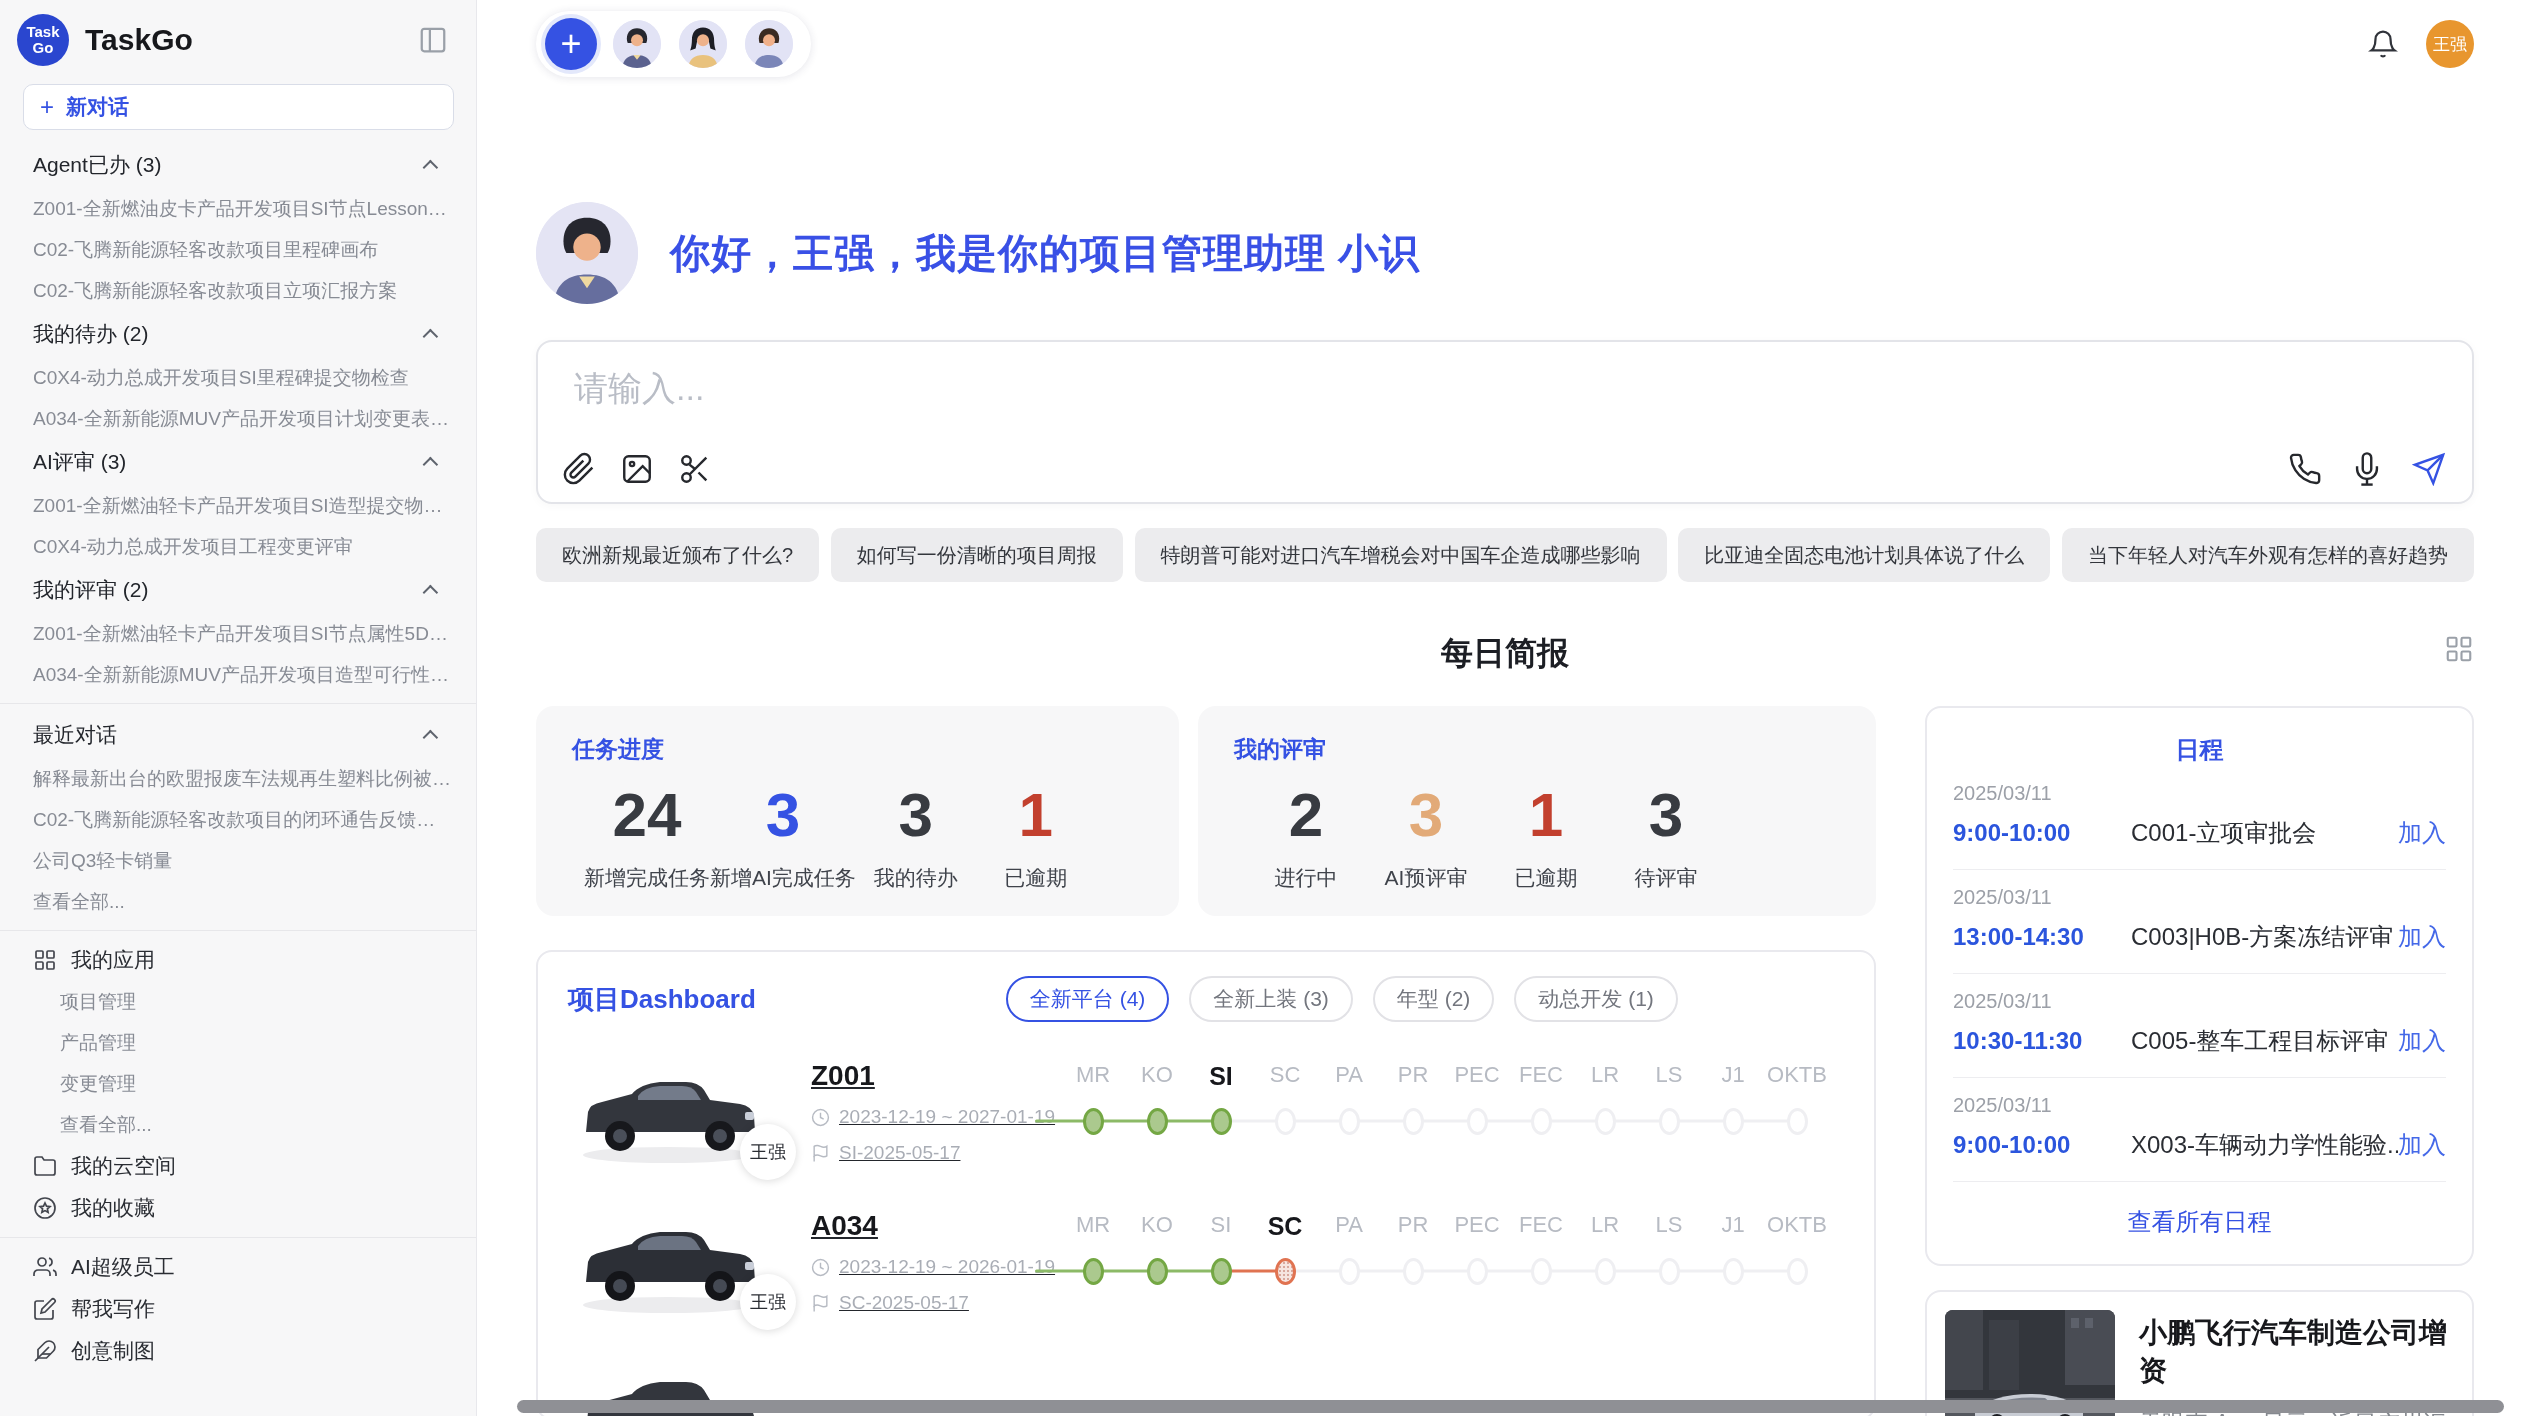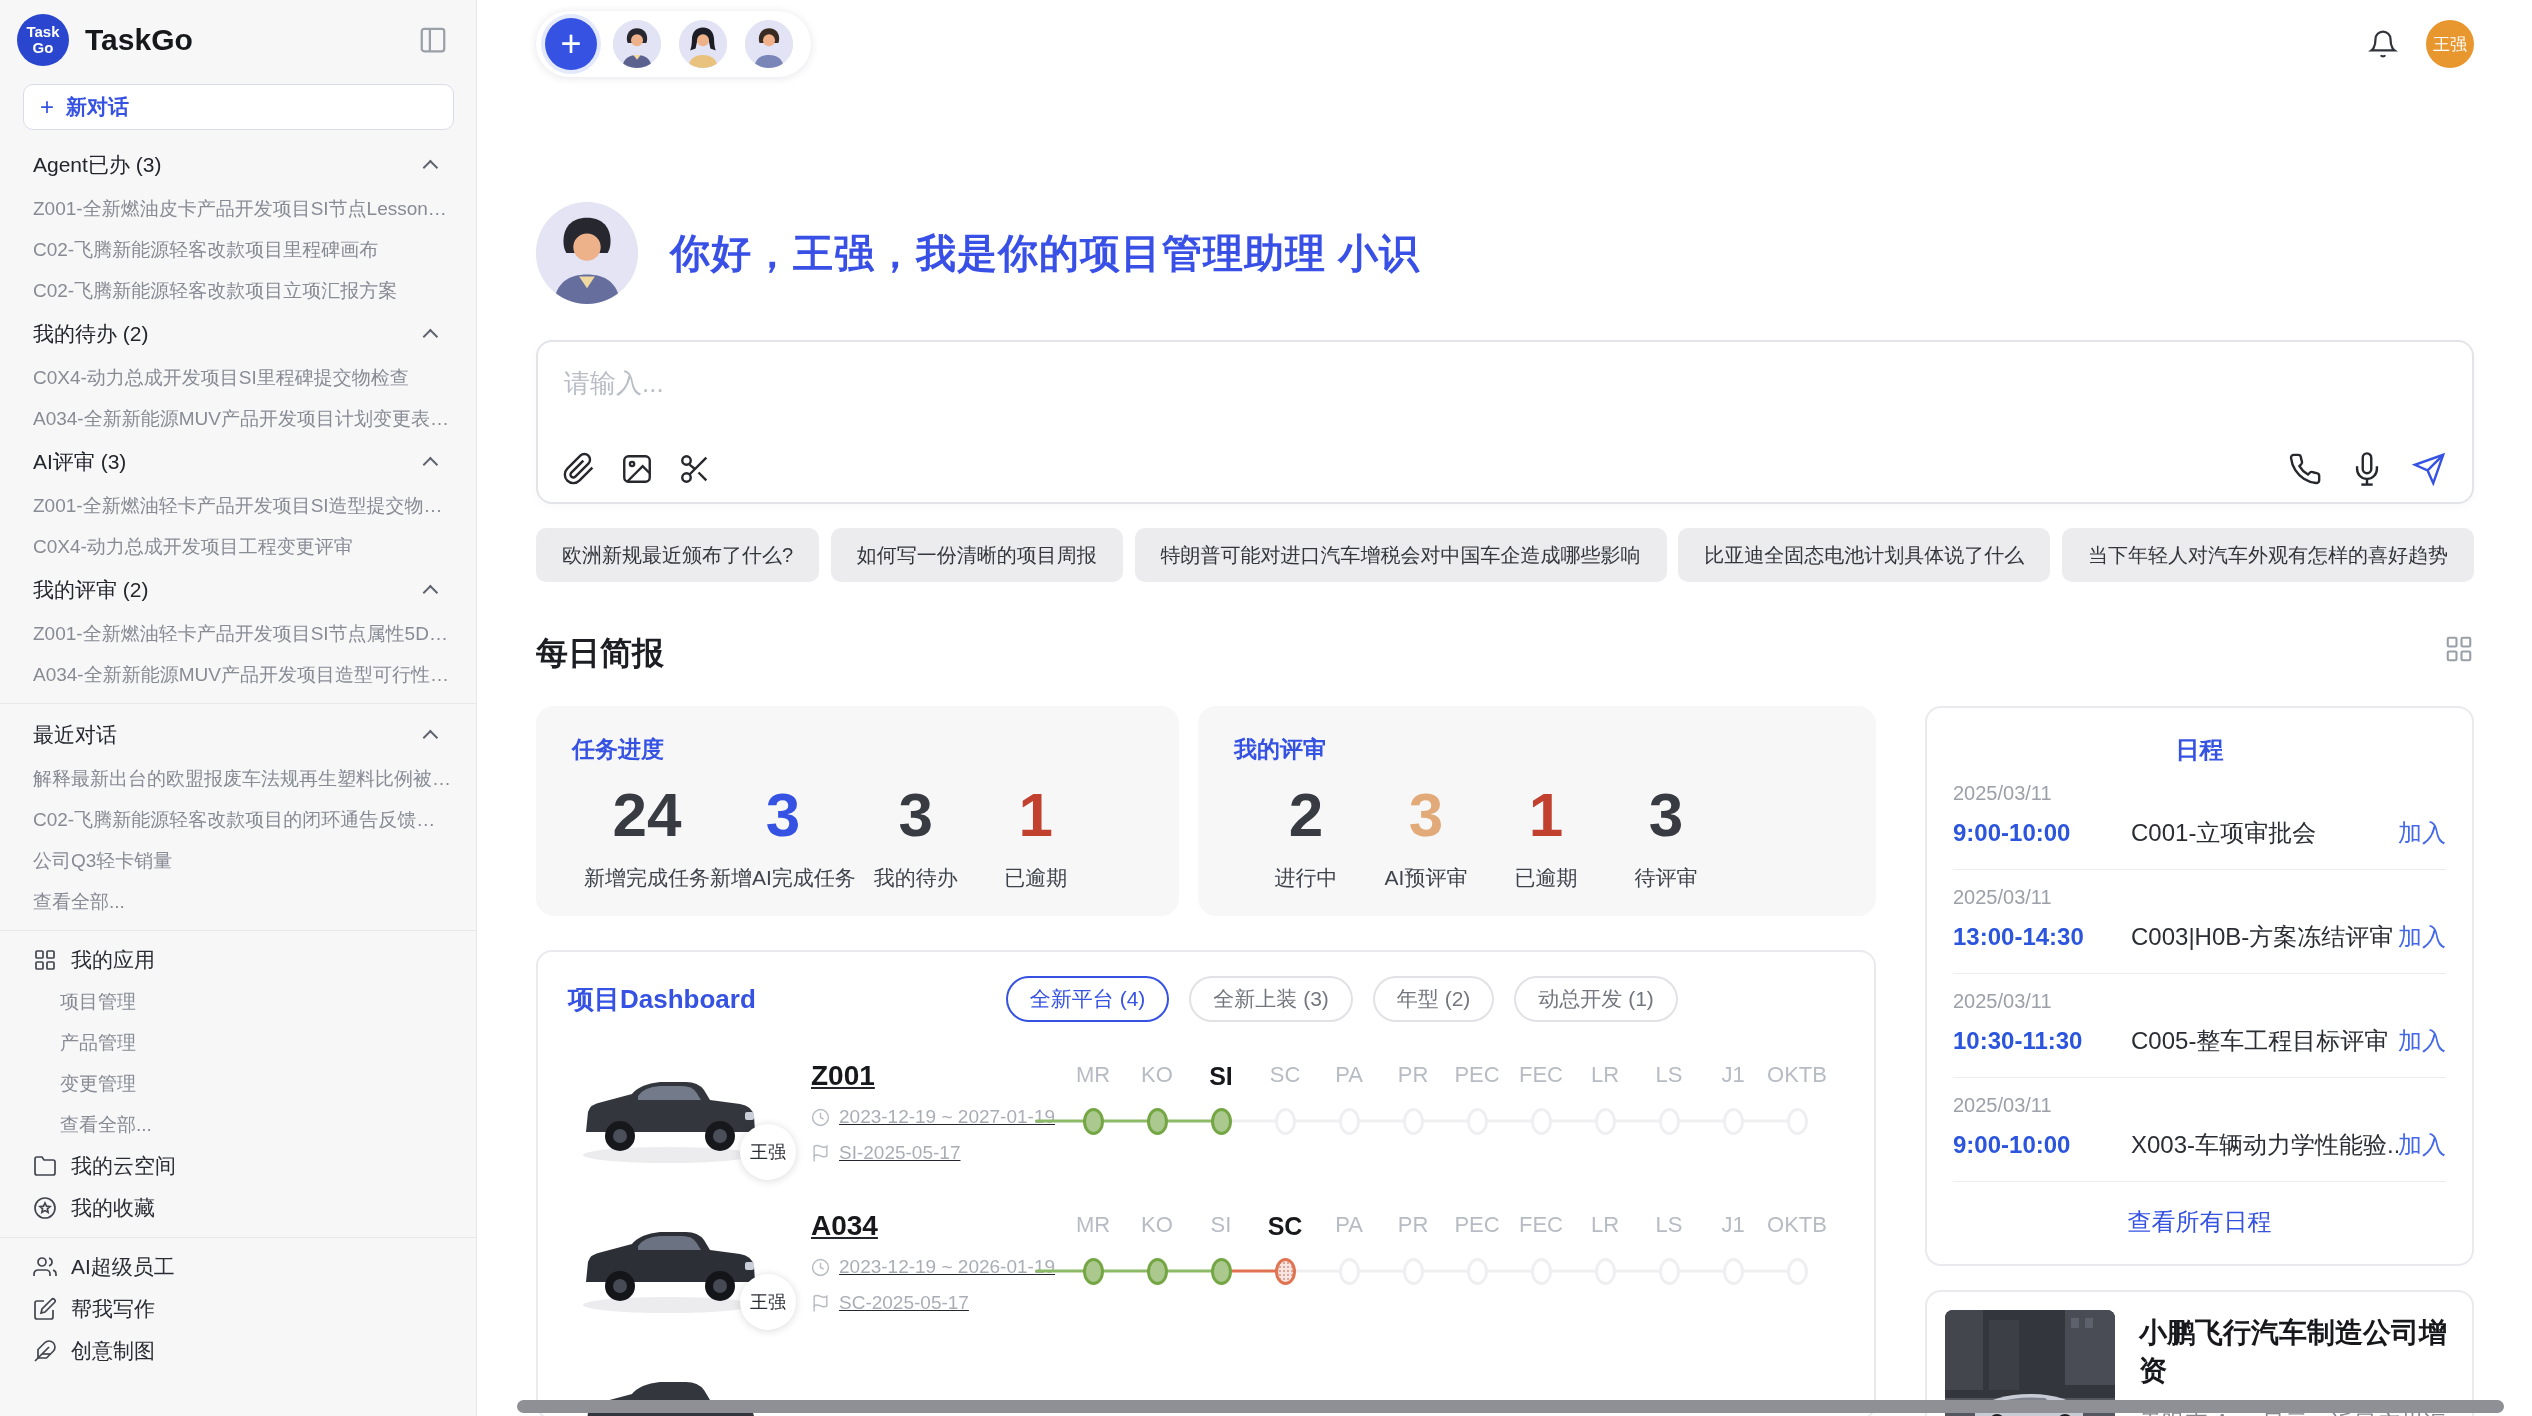--- a/index.html
+++ b/index.html
@@ -53,32 +53,32 @@
   .bell-svg { width:30px; height:30px; stroke:#30333a; fill:none; stroke-width:1.8; }
   .user-badge { width:48px; height:48px; border-radius:50%; background:#e8962e; color:#fff;
     font-size:17px; display:flex; align-items:center; justify-content:center; cursor:pointer; }
 
   .greeting { display:flex; align-items:center; gap:32px; margin-top:120px; }
   .big-avatar { width:102px; height:102px; border-radius:50%; overflow:hidden; background:#e4e4f4; flex-shrink:0; }
   .greet-text { font-size:40px; font-weight:bold; color:#3950e6; letter-spacing:1px; }
 
   .input-box { margin-top:36px; height:164px; border:2px solid #e3e4e9; border-radius:16px;
     position:relative; background:#fff; box-shadow:0 2px 10px rgba(0,0,0,.03); }
-  .placeholder { position:absolute; top:24px; left:26px; color:#b9bdc6; font-size:26px; }
+  .placeholder { position:absolute; top:24px; left:36px; color:#b9bdc6; font-size:34px; }
   .in-icons-l { position:absolute; left:24px; bottom:16px; display:flex; gap:24px; align-items:center; }
   .in-icons-r { position:absolute; right:26px; bottom:16px; display:flex; gap:28px; align-items:center; }
   .in-icon { width:34px; height:34px; stroke:#26282d; fill:none; stroke-width:1.7; cursor:pointer; }
   .send-icon { stroke:#3552e3; }
 
   .chips { display:flex; justify-content:space-between; margin-top:24px; }
   .chip { height:54px; background:#ececee; border:none; border-radius:10px; display:flex; align-items:center;
     padding:0 26px; font-size:20px; color:#33363c; cursor:pointer; white-space:nowrap;
     font-family:"Liberation Sans", sans-serif; }
 
-  .brief-header { position:relative; margin-top:50px; height:40px; }
+  .brief-header { position:relative; margin-top:50px; text-align:center; height:40px; }
   .brief-title { font-size:32px; font-weight:bold; color:#1c1e24; }
   .grid-btn { position:absolute; right:0; top:2px; }
   .grid-svg { width:30px; height:30px; stroke:#9aa0a8; fill:none; stroke-width:1.7; }
 
   .columns { display:flex; justify-content:space-between; margin-top:34px; }
   .left-col { width:1340px; flex-shrink:0; }
   .right-col { width:549px; flex-shrink:0; }
 
   .stats-row { display:flex; gap:19px; }
   .stat-card { height:210px; background:#f7f7f8; border-radius:18px; padding:28px 36px; }

